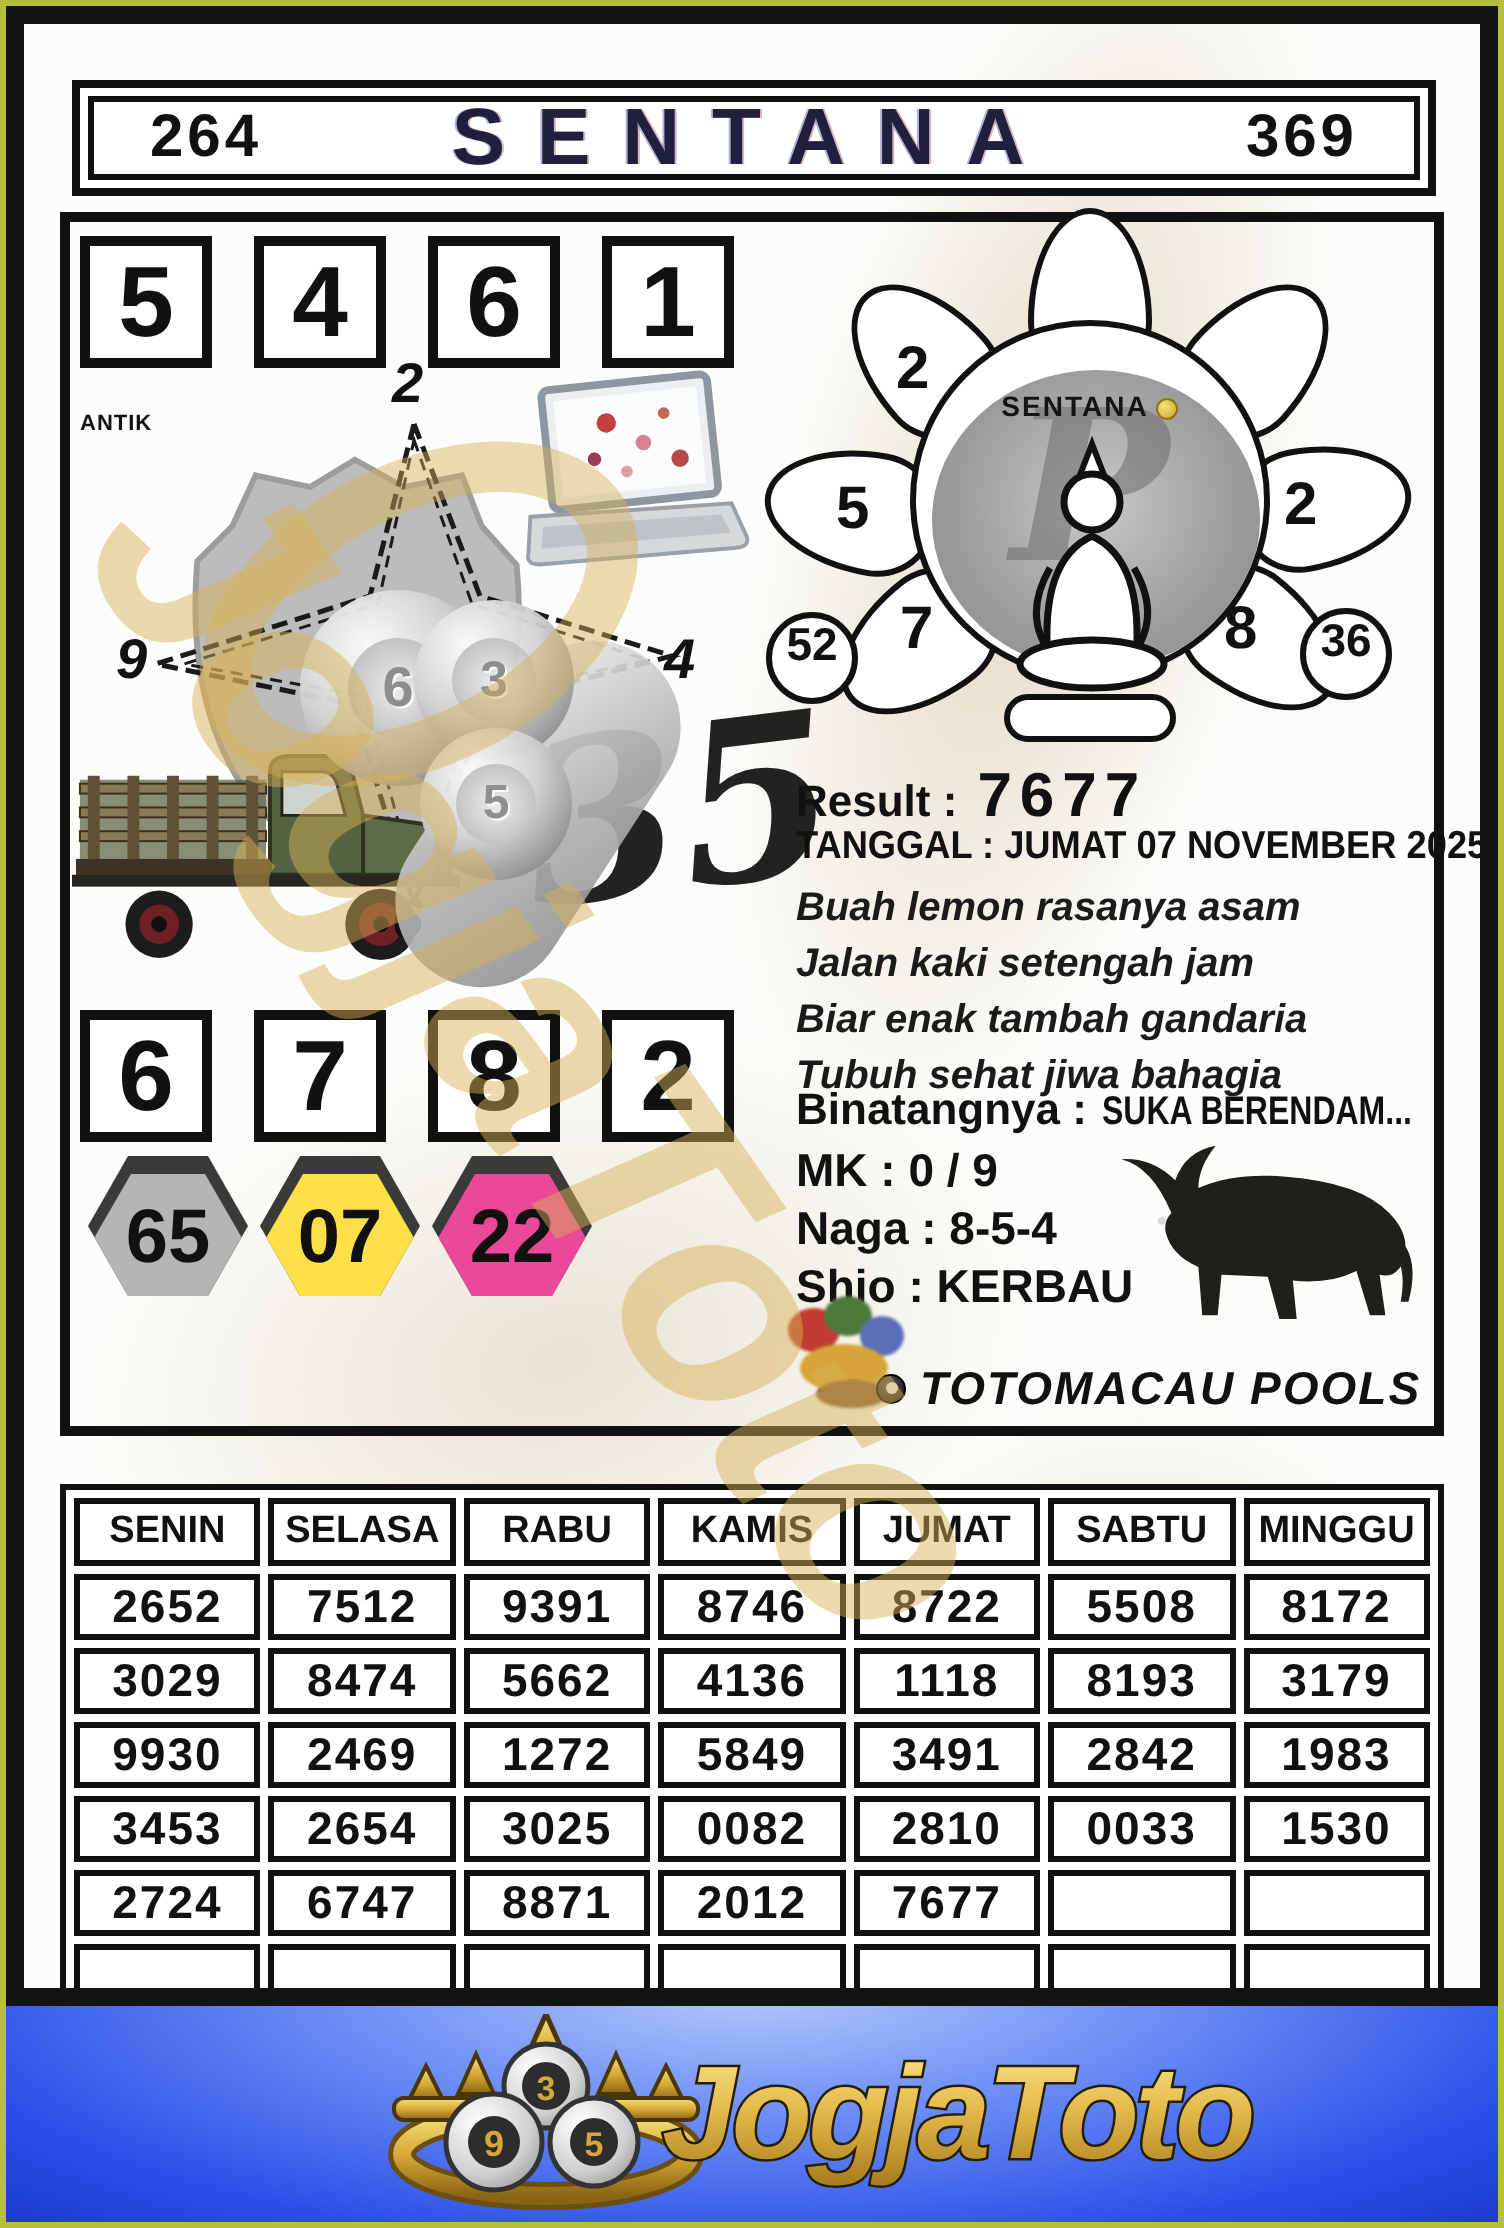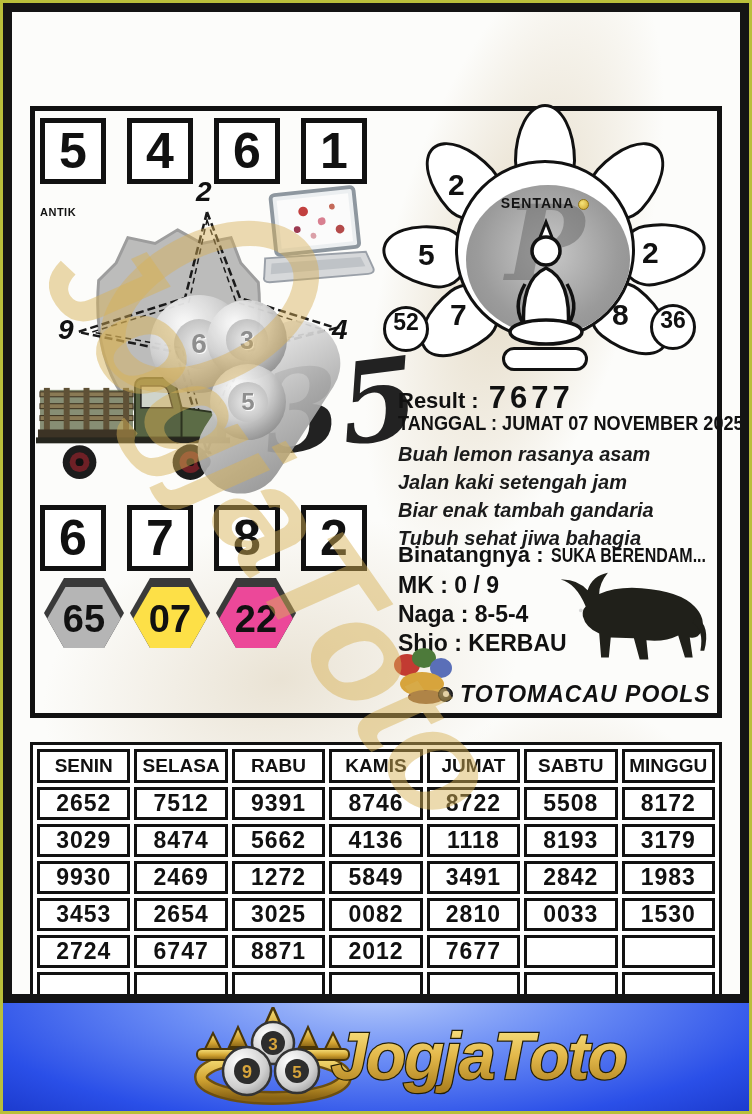--- a/index.html
+++ b/index.html
@@ -116,20 +116,27 @@
 </head>
 <body>
 
 <div class="page">
   <div class="stage">
 
     <div class="wm-beige wm1"></div>
     <div class="wm-beige wm2"></div>
     <div class="wm-beige wm3"></div>
 
+    <div class="header-box">
+      <div class="header-in">
+        <span class="hdr-num">264</span>
+        <span class="hdr-title">SENTANA</span>
+        <span class="hdr-num">369</span>
+      </div>
+    </div>
 
     <div class="main-box"></div>
 
     <div class="digit-row" id="top-digits" style="left:40px;top:118px;">
         <div class="digit-box">5</div>
         <div class="digit-box">4</div>
         <div class="digit-box">6</div>
         <div class="digit-box">1</div>
       </div>
     <div class="antik">ANTIK</div>

